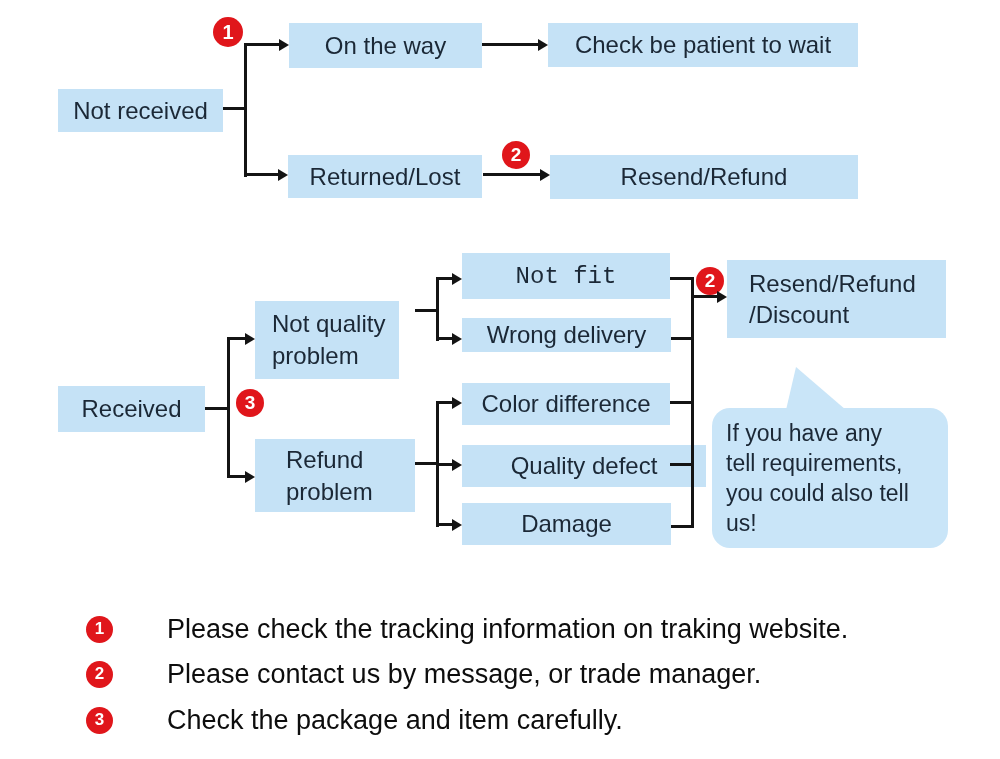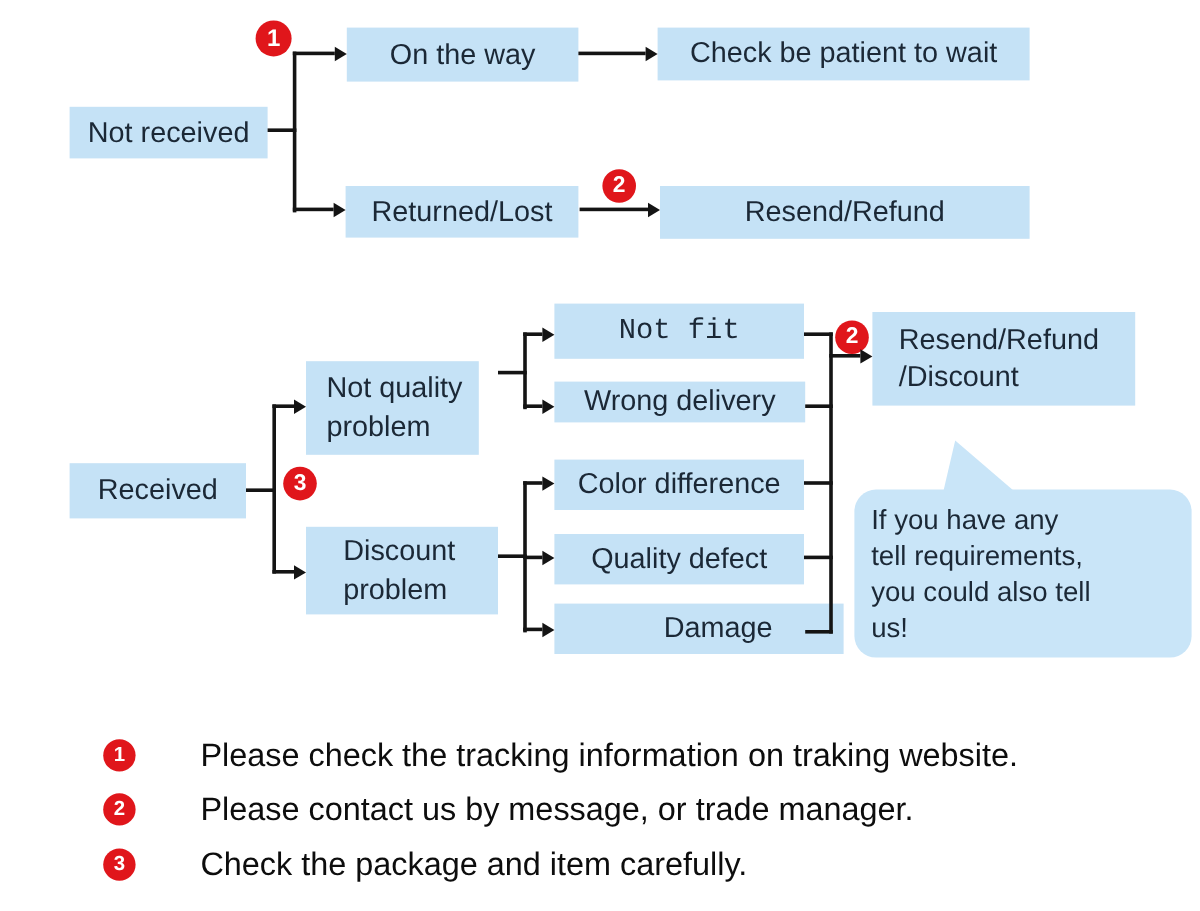--- a/index.html
+++ b/index.html
@@ -34,21 +34,21 @@
   
   .badge{
     position:absolute;background:var(--red);color:#ffffff;border-radius:50%;
     display:flex;align-items:center;justify-content:center;font-weight:bold;
   }
   .badge.d30{width:30px;height:30px;font-size:20px;}
   .badge.d28{width:28px;height:28px;font-size:19px;}
 
   
   .bubble{
-    position:absolute;left:712px;top:408px;width:281px;height:140px;
+    position:absolute;left:712px;top:408px;width:236px;height:140px;
     background:var(--bubble-blue);border-radius:18px;color:var(--ink);
     font-size:23px;line-height:30px;box-sizing:border-box;padding:10px 8px 8px 14px;
   }
   .bubble-tail{position:absolute;left:770px;top:360px;width:90px;height:52px;}
 
   
   .legend-row{position:absolute;left:86px;display:flex;align-items:center;gap:14px;height:34px;}
   .legend-badge{
     width:27px;height:27px;border-radius:50%;background:var(--red);color:#fff;
     display:flex;align-items:center;justify-content:center;font-size:17px;font-weight:bold;flex:0 0 auto;
@@ -84,33 +84,33 @@
   <div class="box" style="left:58px;top:386px;width:147px;height:46px;">Received</div>
 
   <div class="badge d28" style="left:236px;top:389px;">3</div>
 
   <div class="box multiline" style="left:255px;top:301px;width:144px;height:78px;padding-left:17px;box-sizing:border-box;">
     <span>Not quality</span>
     <span>problem</span>
   </div>
 
   <div class="box multiline" style="left:255px;top:439px;width:160px;height:73px;padding-left:31px;box-sizing:border-box;">
-    <span>Discount</span>
+    <span>Refund</span>
     <span>problem</span>
   </div>
 
   <div class="box" style="left:462px;top:253px;width:208px;height:46px;font-family:Liberation Mono, monospace;">Not fit</div>
 
   <div class="box" style="left:462px;top:318px;width:209px;height:34px;">Wrong delivery</div>
 
   <div class="box" style="left:462px;top:383px;width:208px;height:42px;">Color difference</div>
 
-  <div class="box" style="left:462px;top:445px;width:208px;height:42px;">Quality defect</div>
+  <div class="box" style="left:462px;top:445px;width:244px;height:42px;">Quality defect</div>
 
-  <div class="box" style="left:462px;top:503px;width:209px;height:42px;padding-left:32px;">Damage</div>
+  <div class="box" style="left:462px;top:503px;width:209px;height:42px;">Damage</div>
 
   <div class="badge d28" style="left:696px;top:267px;">2</div>
 
   <div class="box multiline" style="left:727px;top:260px;width:219px;height:78px;padding-left:22px;box-sizing:border-box;line-height:31px;">
     <span>Resend/Refund</span>
     <span>/Discount</span>
   </div>
 
   <div class="hline" style="left:205px;top:407px;width:25px;"></div>
   <div class="vline" style="left:227px;top:337px;width:3px;height:141px;"></div>

